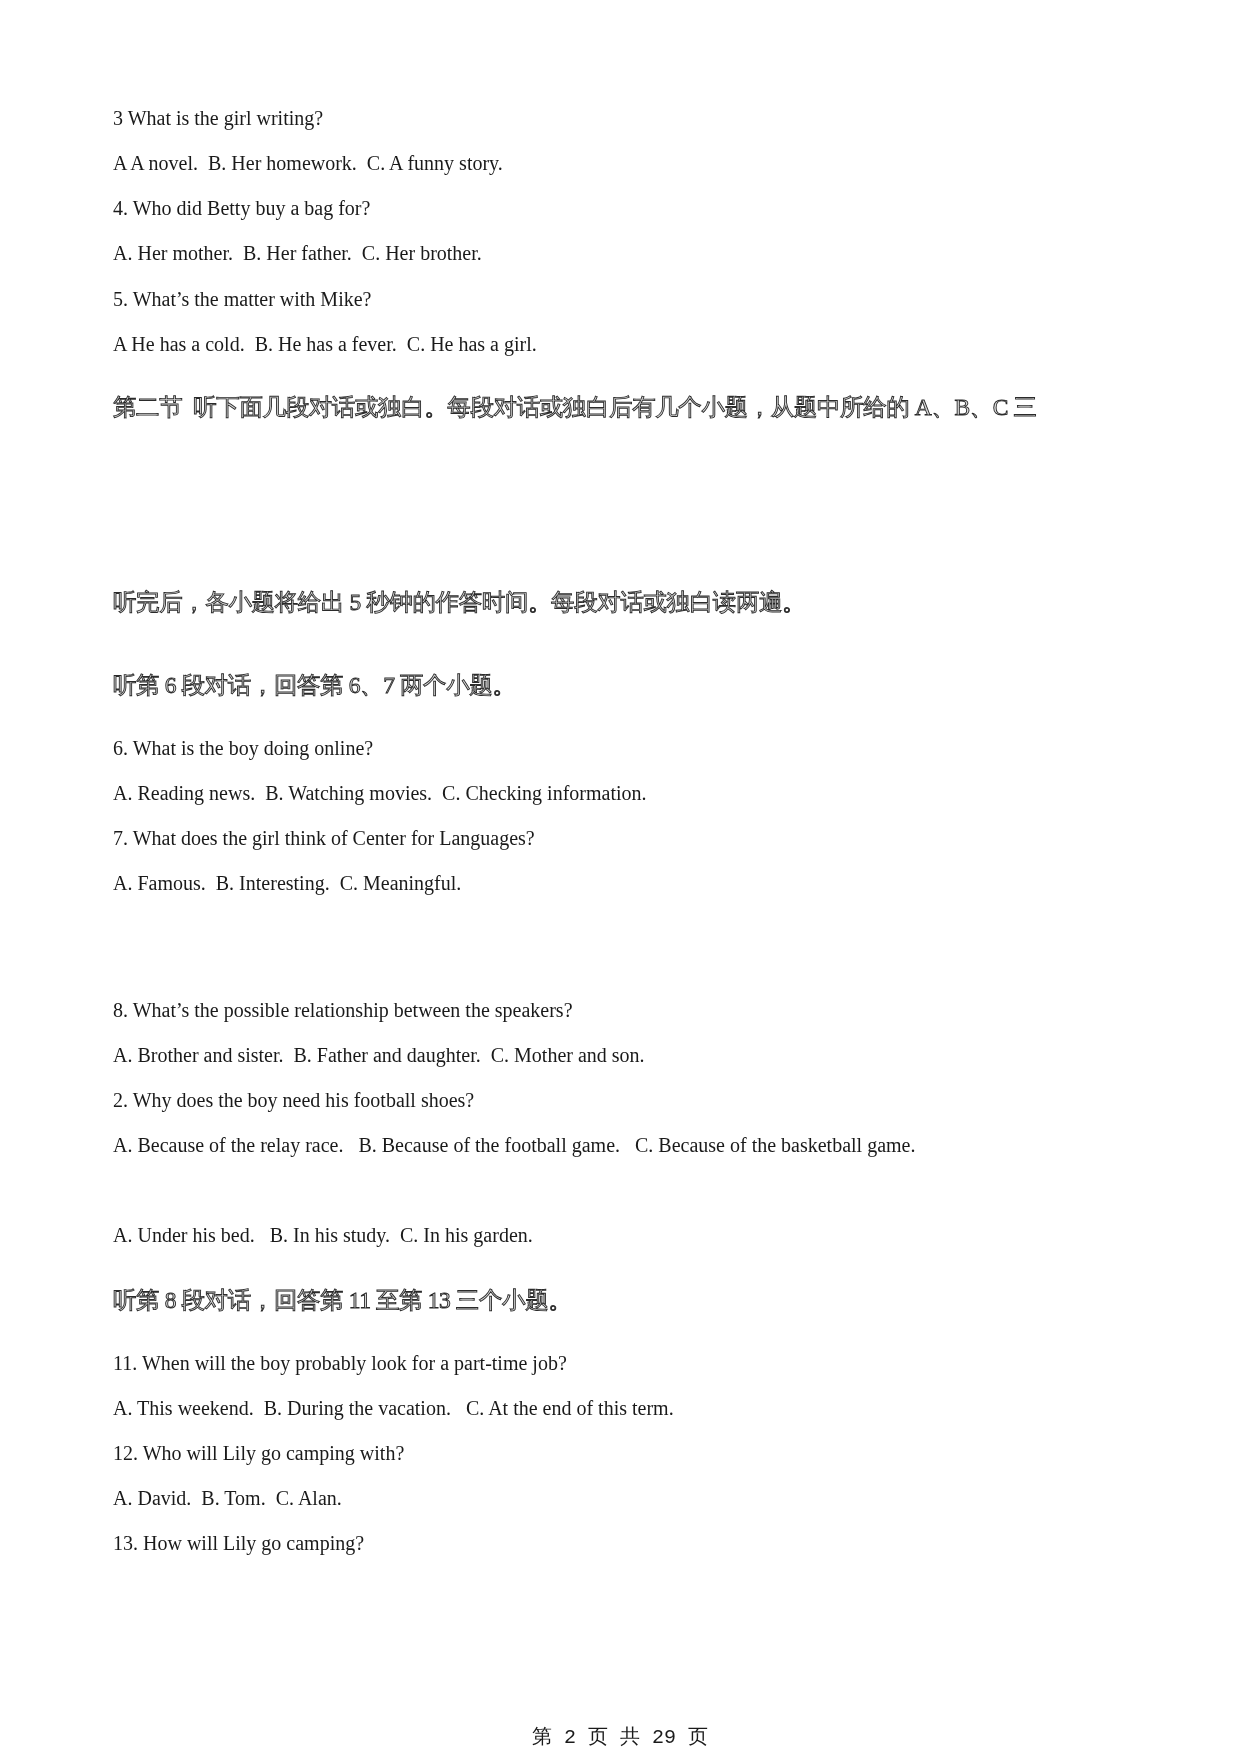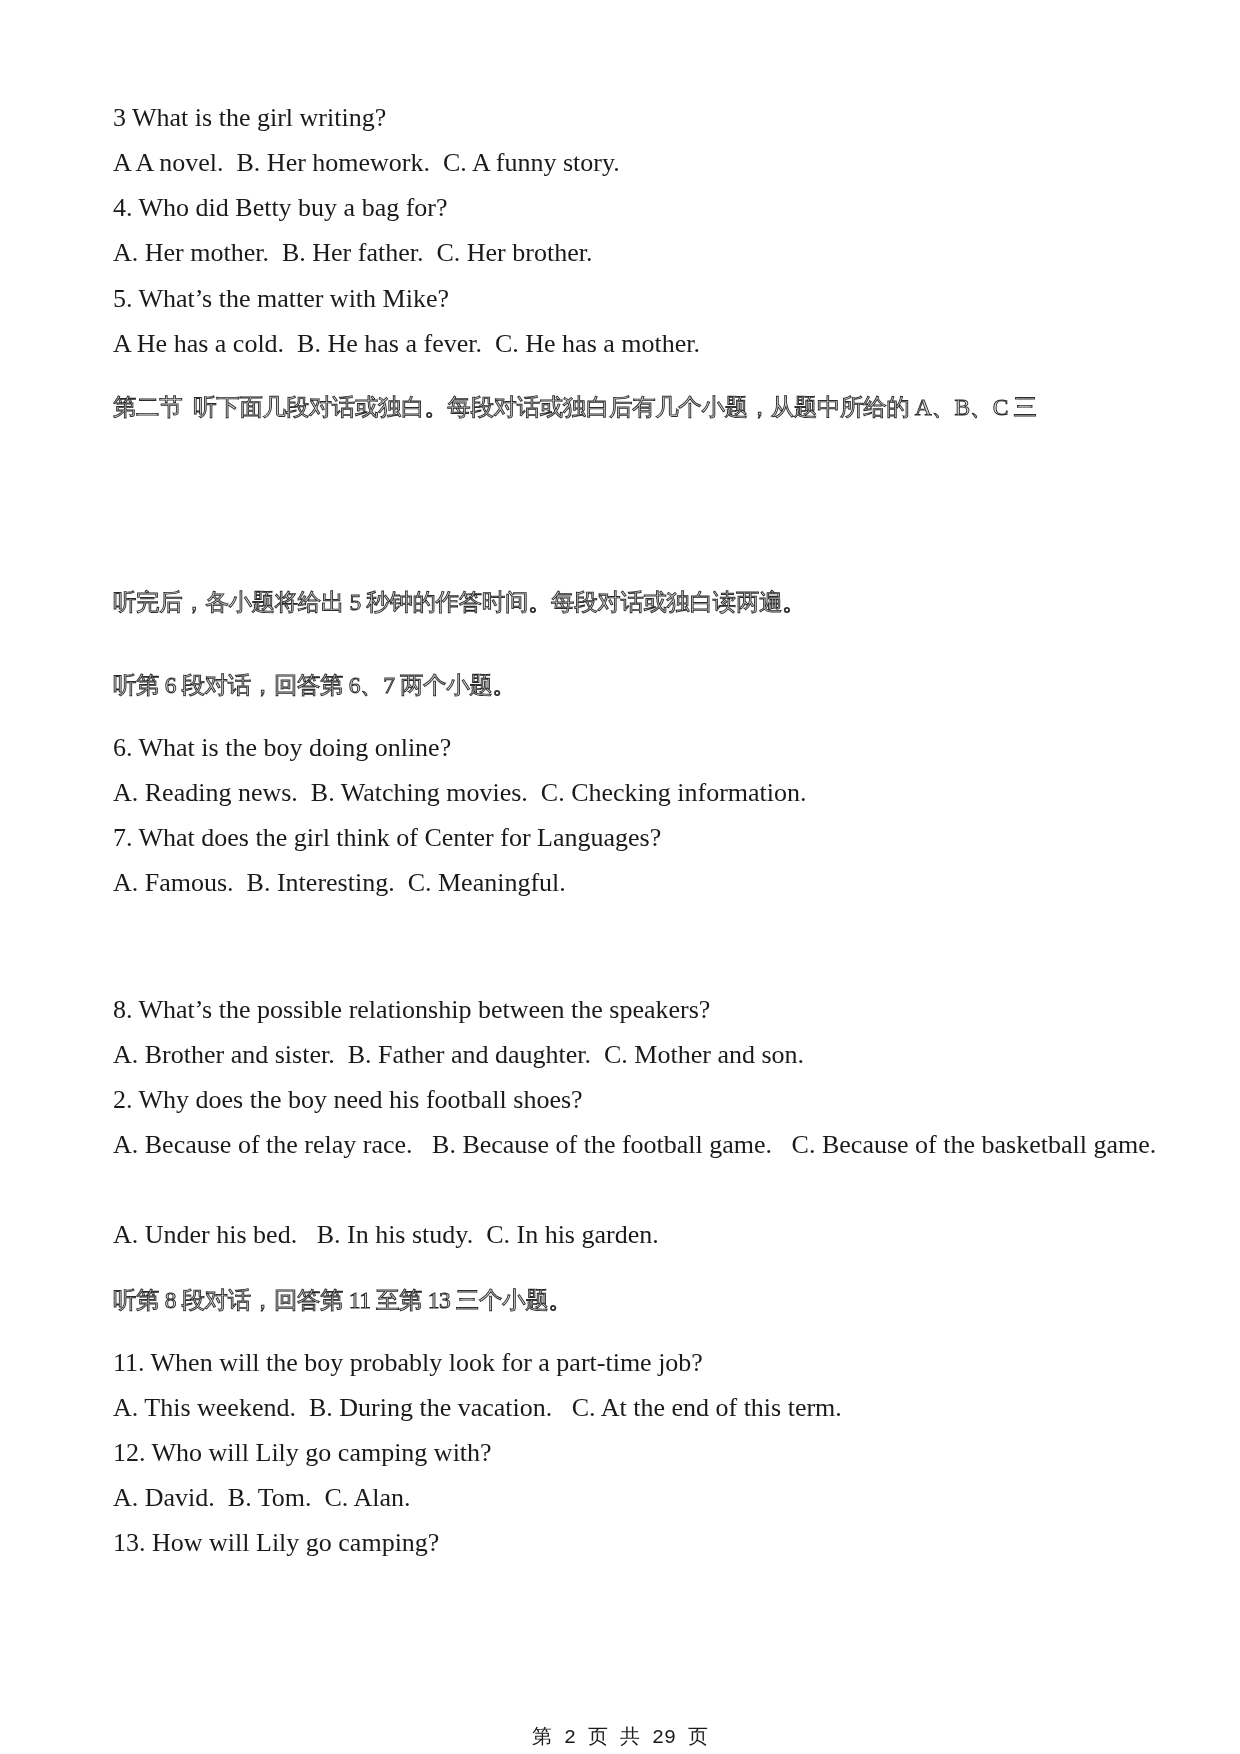--- a/index.html
+++ b/index.html
@@ -18,21 +18,21 @@
     .page {
       position: absolute;
       left: 0; top: 0;
       width: 1240px;
       height: 1754px;
     }
     .line {
       position: absolute;
       left: 113px;
       white-space: pre;
-      font-size: 26px;
+      font-size: 20px;
       line-height: 26px;
       height: 26px;
     }
     .heading {
       position: absolute;
       left: 113px;
       white-space: pre;
       font-size: 23.5px;
       line-height: 32px;
       height: 32px;
@@ -58,21 +58,21 @@
 </head>
 <body>
 
 <div class="page">
 
   <div class="line" style="top:105px">3 What is the girl writing?</div>
   <div class="line" style="top:150px">A A novel.  B. Her homework.  C. A funny story.</div>
   <div class="line" style="top:195px">4. Who did Betty buy a bag for?</div>
   <div class="line" style="top:240px">A. Her mother.  B. Her father.  C. Her brother.</div>
   <div class="line" style="top:286px">5. What’s the matter with Mike?</div>
-  <div class="line" style="top:331px">A He has a cold.  B. He has a fever.  C. He has a mother.</div>
+  <div class="line" style="top:331px">A He has a cold.  B. He has a fever.  C. He has a girl.</div>
 
   <div class="heading" style="top:391px">第二节  听下面几段对话或独白。每段对话或独白后有几个小题，从题中所给的 A、B、C 三</div>
   <div class="heading" style="top:586px">听完后，各小题将给出 5 秒钟的作答时间。每段对话或独白读两遍。</div>
 
   <div class="heading" style="top:669px">听第 6 段对话，回答第 6、7 两个小题。</div>
   <div class="line" style="top:735px">6. What is the boy doing online?</div>
   <div class="line" style="top:780px">A. Reading news.  B. Watching movies.  C. Checking information.</div>
   <div class="line" style="top:825px">7. What does the girl think of Center for Languages?</div>
   <div class="line" style="top:870px">A. Famous.  B. Interesting.  C. Meaningful.</div>
 

